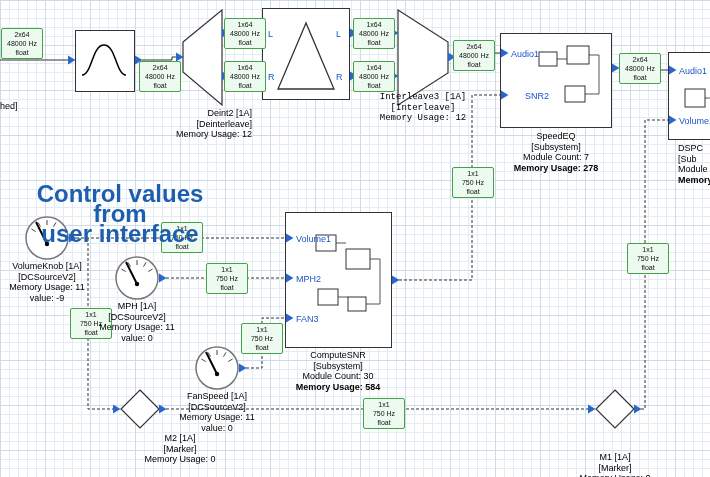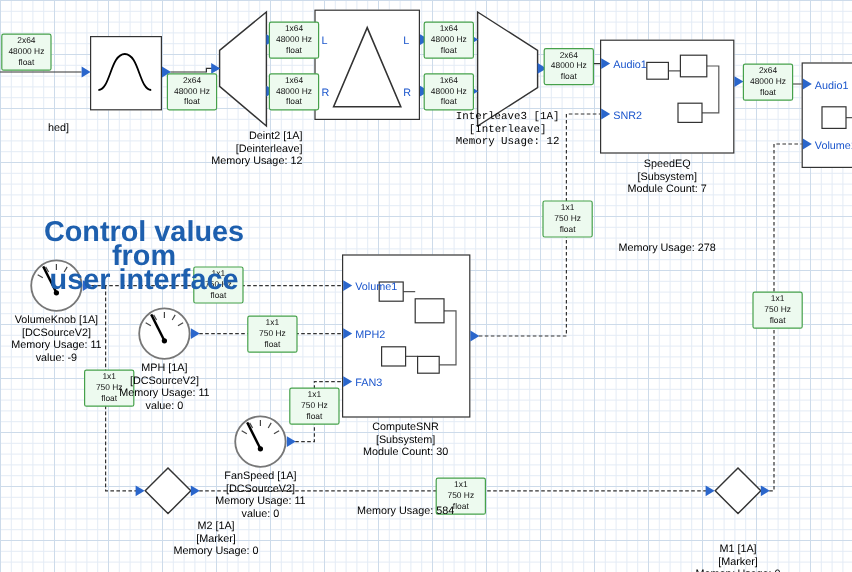--- a/index.html
+++ b/index.html
@@ -18,22 +18,22 @@
   #ports-layer{z-index:3}
   .blockbox{position:absolute;background:#fff;border:1px solid #333;box-sizing:border-box;z-index:2;}
   .blockbox svg{position:absolute;left:0;top:0;pointer-events:none;}
   .portlabel{position:absolute;color:#1a55cc;font-size:9px;line-height:10px;white-space:nowrap;z-index:3;}
   .badge{position:absolute;width:42px;box-sizing:border-box;border:1px solid #46a14b;background:#edfaef;
          border-radius:2px;font-size:7px;line-height:9px;text-align:center;white-space:pre-line;
          padding:1px 0;color:#111;z-index:4;}
   .lbl{position:absolute;font-size:9px;line-height:10.5px;text-align:center;white-space:pre-line;color:#000;z-index:4;}
   .lblwrap{position:absolute;text-align:center;z-index:4;}
   .lblwrap .lbl{position:static;}
-  .b{font-weight:normal;margin-top:38px;}
-  .left-align{text-align:left;padding-left:40px;}
+  .b{font-weight:bold;}
+  .left-align{text-align:left;}
   .annotation{position:absolute;font-size:24px;line-height:20px;font-weight:bold;color:#1d5fae;
               text-align:center;white-space:pre-line;z-index:4;}
 </style>
 </head>
 <body>
 
 <div id="canvas">
 
   <svg class="layer" width="710" height="477">
     <g fill="none" stroke="#333" stroke-width="1">
@@ -96,21 +96,21 @@
   </div>
 
   <div class="blockbox" style="left:500px;top:33px;width:112px;height:95px;">
     <svg width="110" height="93">
       <path d="M56,25 H66 M88,21 H98 V60 H84" fill="none" stroke="#555" stroke-width="1"></path>
       <rect x="38" y="18" width="18" height="14" fill="#fff" stroke="#333"></rect>
       <rect x="66" y="12" width="22" height="18" fill="#fff" stroke="#333"></rect>
       <rect x="64" y="52" width="20" height="16" fill="#fff" stroke="#333"></rect>
     </svg>
     <span class="portlabel" style="left:10px;top:15px;">Audio1</span>
-    <span class="portlabel" style="left:10px;top:57px;">SNR2</span>
+    <span class="portlabel" style="left:24px;top:57px;">SNR2</span>
   </div>
 
   <div class="blockbox" style="left:285px;top:212px;width:107px;height:136px;">
     <svg width="105" height="134">
       <path d="M50,30 H60 M52,84 H62 M84,46 H94 V91 H80" fill="none" stroke="#555" stroke-width="1"></path>
       <rect x="30" y="22" width="20" height="16" fill="#fff" stroke="#333"></rect>
       <rect x="60" y="36" width="24" height="20" fill="#fff" stroke="#333"></rect>
       <rect x="32" y="76" width="20" height="16" fill="#fff" stroke="#333"></rect>
       <rect x="62" y="84" width="18" height="14" fill="#fff" stroke="#333"></rect>
     </svg>

